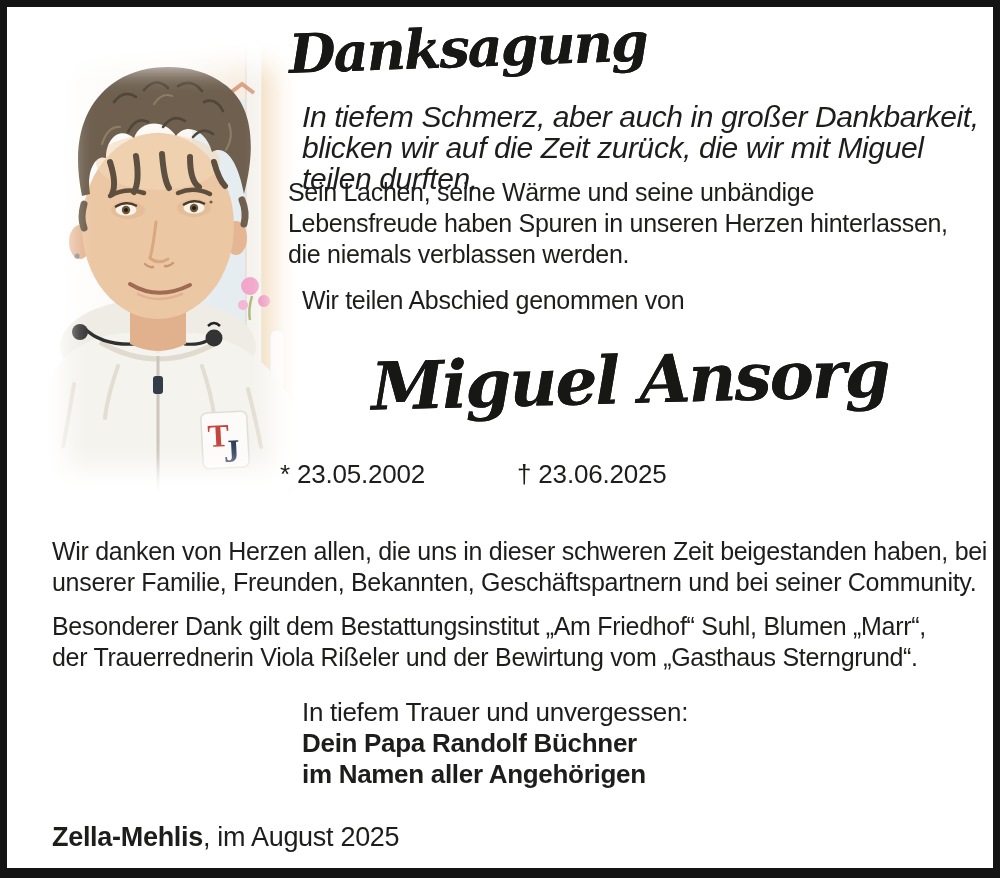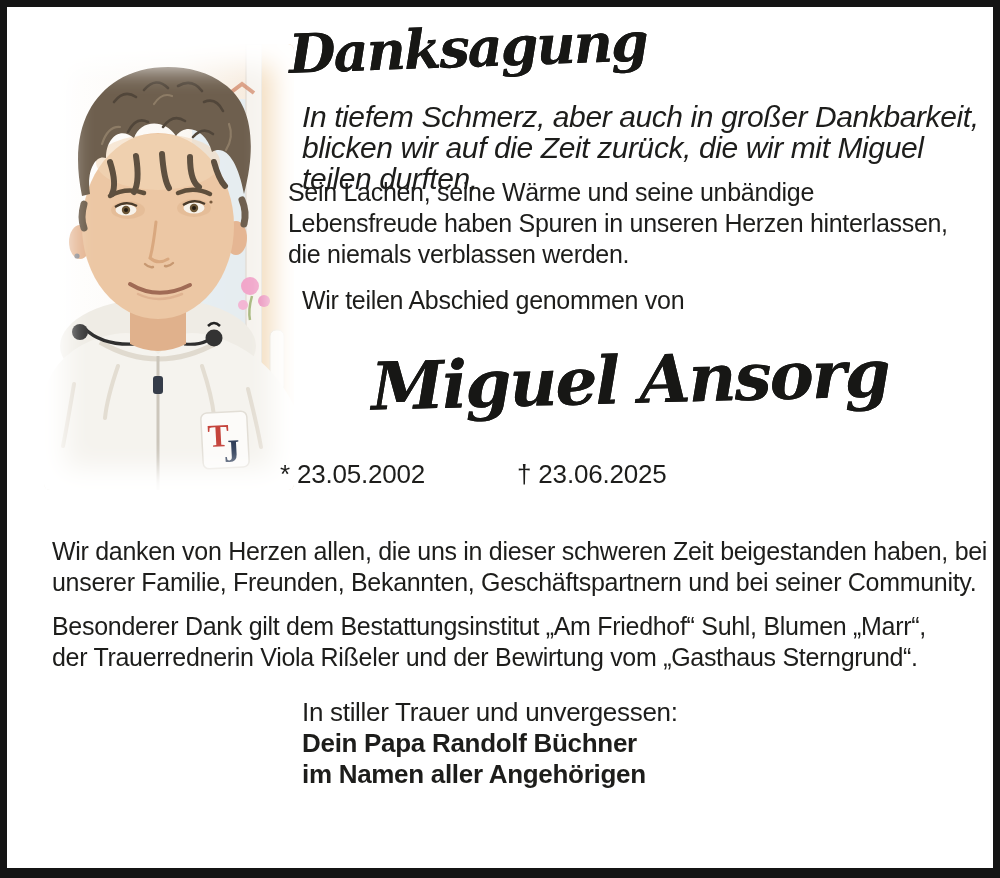--- a/index.html
+++ b/index.html
@@ -165,19 +165,22 @@
   <div class="abs dates">
     <span class="birth">* 23.05.2002</span><span>† 23.06.2025</span>
   </div>
 
   <div class="abs base multiline" style="left:52px;top:611px;">Besonderer Dank gilt dem Bestattungsinstitut „Am Friedhof“ Suhl, Blumen „Marr“,
 der Trauerrednerin Viola Rißeler und der Bewirtung vom „Gasthaus Sterngrund“.</div>
   <div class="abs base multiline" style="left:52px;top:536px;">Wir danken von Herzen allen, die uns in dieser schweren Zeit beigestanden haben, bei
 unserer Familie, Freunden, Bekannten, Geschäftspartnern und bei seiner Community.</div>
 
   <div class="abs closing">
-    <div>In stiller Trauer und unvergessen:</div>
+    <div>In tiefem Trauer und unvergessen:</div>
     <div class="bold-lines multiline">Dein Papa Randolf Büchner
 im Namen aller Angehörigen</div>
   </div>
 
+  <div class="abs place-line">
+    <span class="place">Zella-Mehlis</span><span>, im August 2025</span>
+  </div>
 
 </div>
 
 </body></html>

